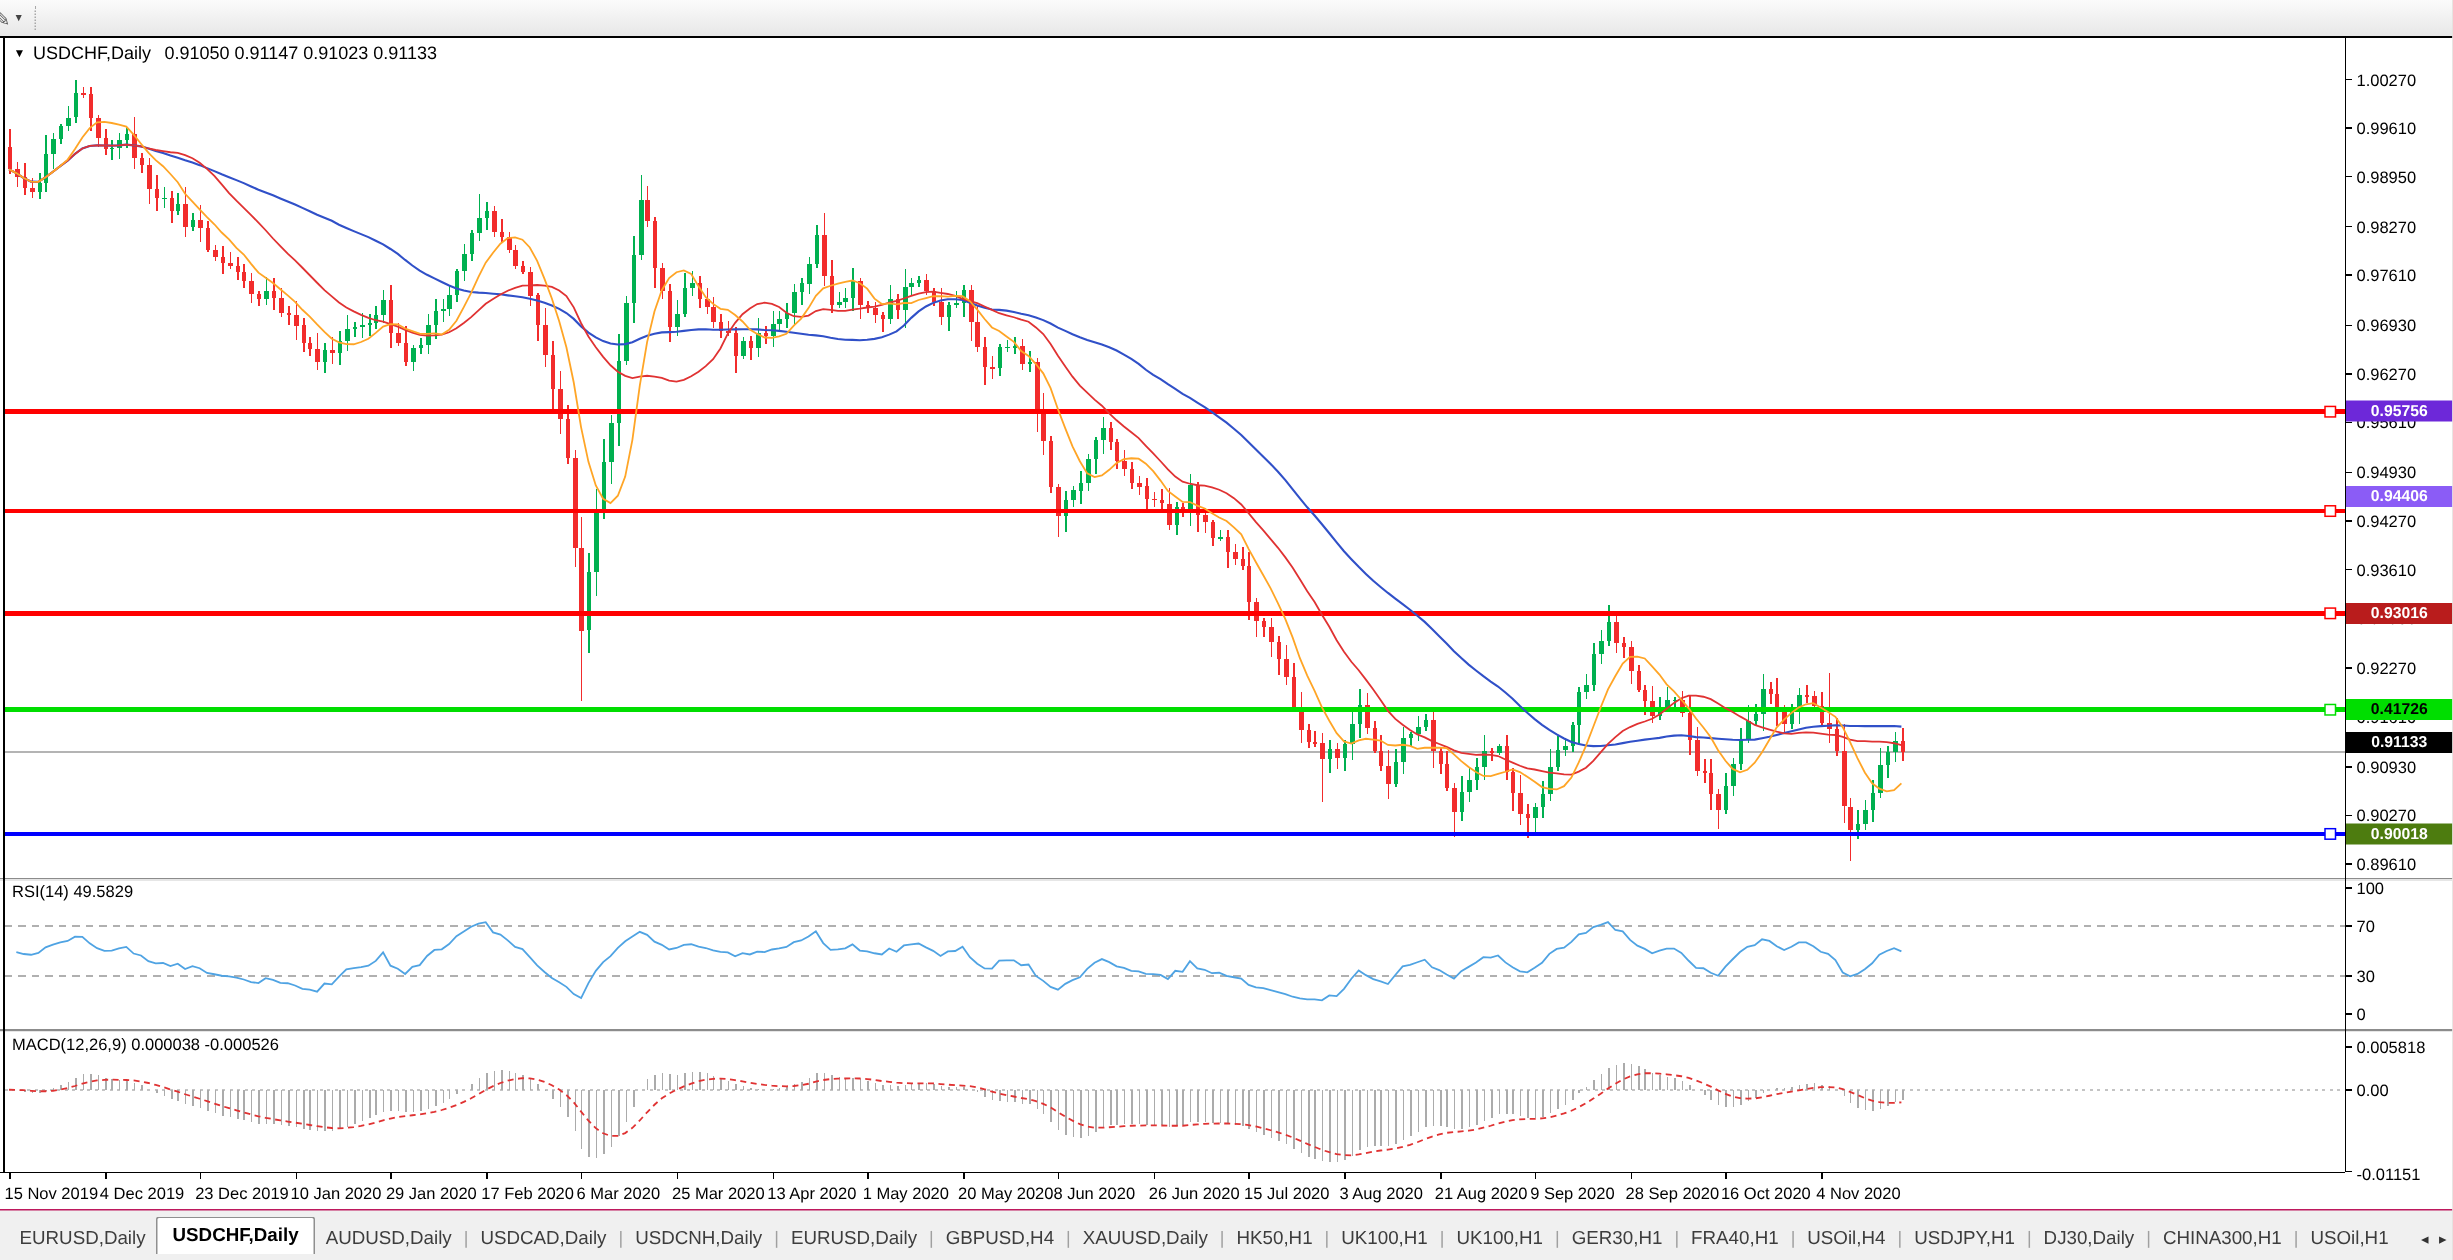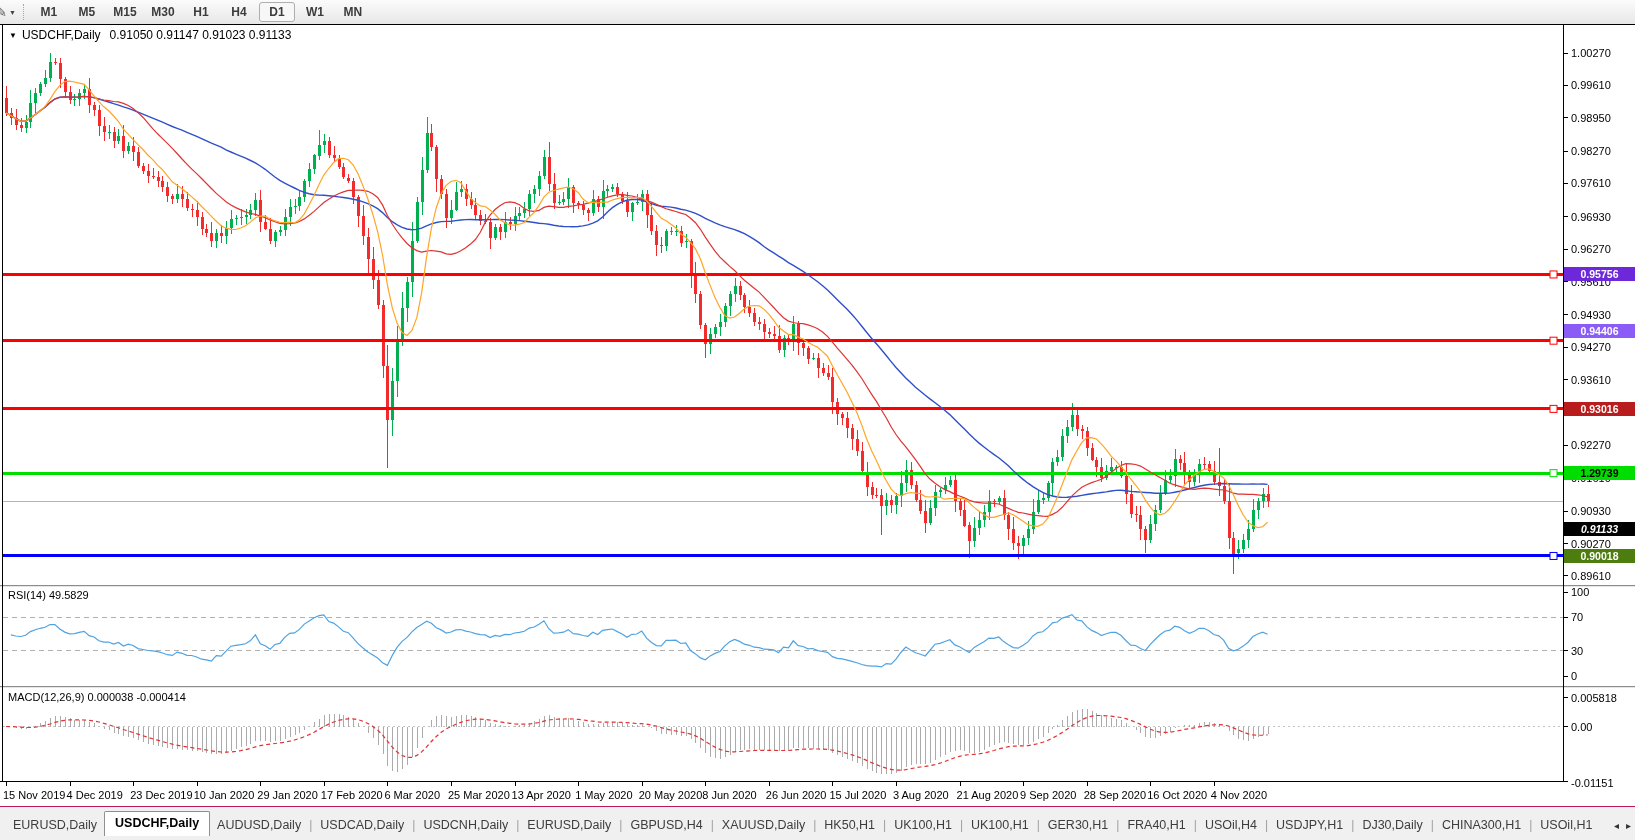--- a/index.html
+++ b/index.html
@@ -29,21 +29,20 @@
 </style>
 </head>
 <body>
 
 <div id="app">
 
   <div id="toolbar">
     <span class="tbicon">✎</span>
     <span class="tbcaret">▼</span>
     <span class="tbsep"></span>
-    <div id="tf-buttons"><span class="tfbtn">M1</span><span class="tfbtn">M5</span><span class="tfbtn">M15</span><span class="tfbtn">M30</span><span class="tfbtn">H1</span><span class="tfbtn">H4</span><span class="tfbtn active">D1</span><span class="tfbtn">W1</span><span class="tfbtn">MN</span></div>
   </div>
 
   <svg id="chart" width="1635" height="782" xmlns="http://www.w3.org/2000/svg">
       <rect x="0" y="0" width="1635" height="782" fill="#ffffff"></rect>
       <line x1="3" y1="477.26121999999975" x2="1563" y2="477.26121999999975" stroke="#B4B4B4" shape-rendering="crispEdges"></line>
       <g>
         <line x1="6.5" y1="62.0" x2="6.5" y2="92.3" stroke="#F22C2C" shape-rendering="crispEdges"></line>
         <rect x="5" y="74.1" width="3" height="14.7" fill="#F22C2C" shape-rendering="crispEdges"></rect>
         <line x1="11.5" y1="83.9" x2="11.5" y2="100.8" stroke="#F22C2C" shape-rendering="crispEdges"></line>
         <rect x="10" y="88.9" width="3" height="5.1" fill="#F22C2C" shape-rendering="crispEdges"></rect>
@@ -954,28 +953,28 @@
       <line x1="0" y1="0.5" x2="1635" y2="0.5" stroke="#000" shape-rendering="crispEdges"></line>
       <line x1="2.5" y1="0" x2="2.5" y2="757" stroke="#000" shape-rendering="crispEdges"></line>
       <line x1="0" y1="757.5" x2="1563" y2="757.5" stroke="#000" shape-rendering="crispEdges"></line>
       <line x1="1563.5" y1="0" x2="1563.5" y2="757" stroke="#000" shape-rendering="crispEdges"></line>
     </svg>
 
   <div class="chart-title">
     <span class="caret">▼</span><span>USDCHF,Daily</span><span class="ohlc">0.91050 0.91147 0.91023 0.91133</span>
   </div>
   <div class="pane-label" id="rsi-label">RSI(14) 49.5829</div>
-  <div class="pane-label" id="macd-label">MACD(12,26,9) 0.000038 -0.000414</div>
+  <div class="pane-label" id="macd-label">MACD(12,26,9) 0.000038 -0.000526</div>
   <div id="axis-boxes">
       <div class="axis-box" style="background: #6d28d9; color: rgb(255, 255, 255); top: 267px;">0.95756</div>
       <div class="axis-box" style="background: #8b5cf6; color: rgb(255, 255, 255); top: 324px;">0.94406</div>
       <div class="axis-box" style="background: #b91c1c; color: rgb(255, 255, 255); top: 402px;">0.93016</div>
-      <div class="axis-box" style="background: rgb(0, 222, 0); color: rgb(0, 0, 0); top: 466px;">1.29739</div>
+      <div class="axis-box" style="background: rgb(0, 222, 0); color: rgb(0, 0, 0); top: 466px;">0.41726</div>
       <div class="axis-box" style="background: #4d7c0f; color: rgb(255, 255, 255); top: 549px;">0.90018</div>
-      <div class="axis-box" style="background: rgb(0, 0, 0); color: rgb(255, 255, 255); top: 522px; font-style: italic;">0.91133</div>
+      <div class="axis-box" style="background: rgb(0, 0, 0); color: rgb(255, 255, 255); top: 488px;">0.91133</div>
     </div>
 
   <div id="tabbar">
     <span id="tabs"><span class="tab">EURUSD,Daily</span><span class="tab active">USDCHF,Daily</span><span class="tab">AUDUSD,Daily</span><span class="tabsep">|</span><span class="tab">USDCAD,Daily</span><span class="tabsep">|</span><span class="tab">USDCNH,Daily</span><span class="tabsep">|</span><span class="tab">EURUSD,Daily</span><span class="tabsep">|</span><span class="tab">GBPUSD,H4</span><span class="tabsep">|</span><span class="tab">XAUUSD,Daily</span><span class="tabsep">|</span><span class="tab">HK50,H1</span><span class="tabsep">|</span><span class="tab">UK100,H1</span><span class="tabsep">|</span><span class="tab">UK100,H1</span><span class="tabsep">|</span><span class="tab">GER30,H1</span><span class="tabsep">|</span><span class="tab">FRA40,H1</span><span class="tabsep">|</span><span class="tab">USOil,H4</span><span class="tabsep">|</span><span class="tab">USDJPY,H1</span><span class="tabsep">|</span><span class="tab">DJ30,Daily</span><span class="tabsep">|</span><span class="tab">CHINA300,H1</span><span class="tabsep">|</span><span class="tab">USOil,H1</span></span>
     <span id="tab-arrows">
       <span>◂</span><span>▸</span>
     </span>
   </div>
 </div>
 

